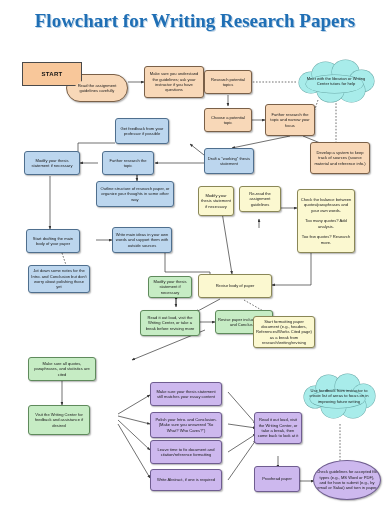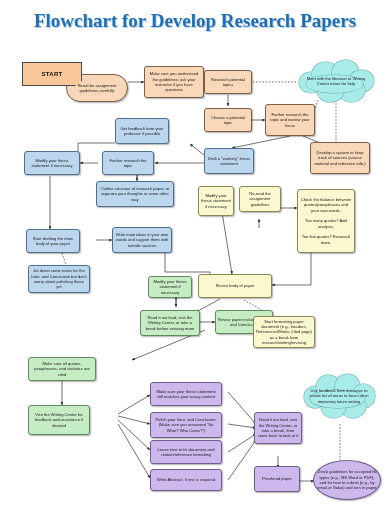--- a/index.html
+++ b/index.html
@@ -128,21 +128,21 @@
     line-height: 1.3;
     color: #1a1a1a;
     z-index: 2;
   }
 </style>
 </head>
 <body>
 
 <div id="canvas">
 
-  <div id="page-title">Flowchart for Develop Research Papers</div>
+  <div id="page-title">Flowchart for Writing Research Papers</div>
 
   <svg class="edges" viewBox="0 0 390 505">
     <defs>
       <marker id="ah" markerWidth="5" markerHeight="5" refX="4.2" refY="2" orient="auto">
         <path d="M0,0 L4.6,2 L0,4 z" fill="#333"></path>
       </marker>
     </defs>
     <g stroke="#333" stroke-width="0.7" fill="none" marker-end="url(#ah)">
 
       <path d="M128,82 L144,82"></path>

